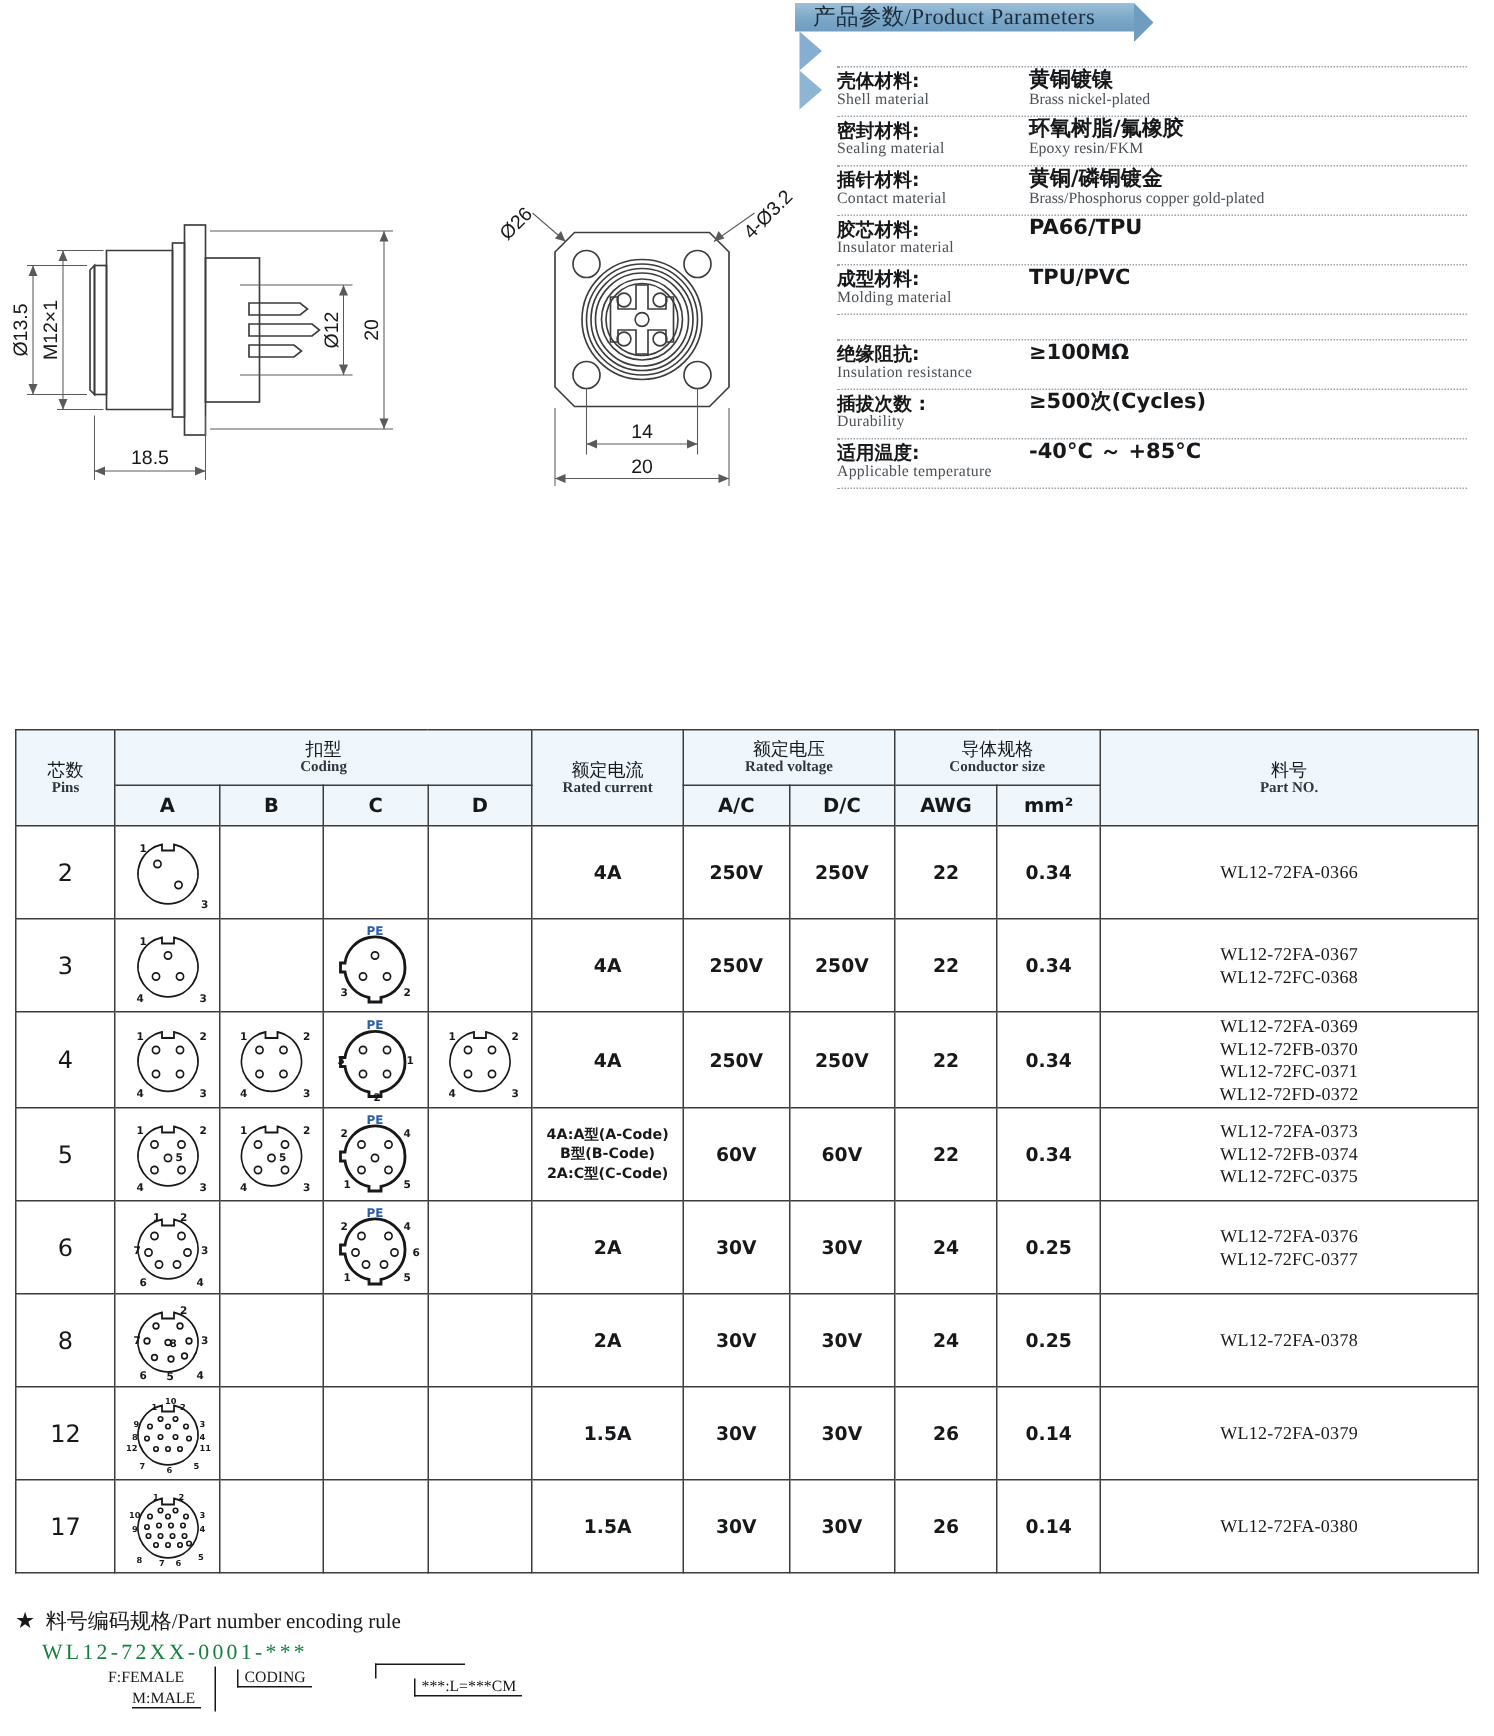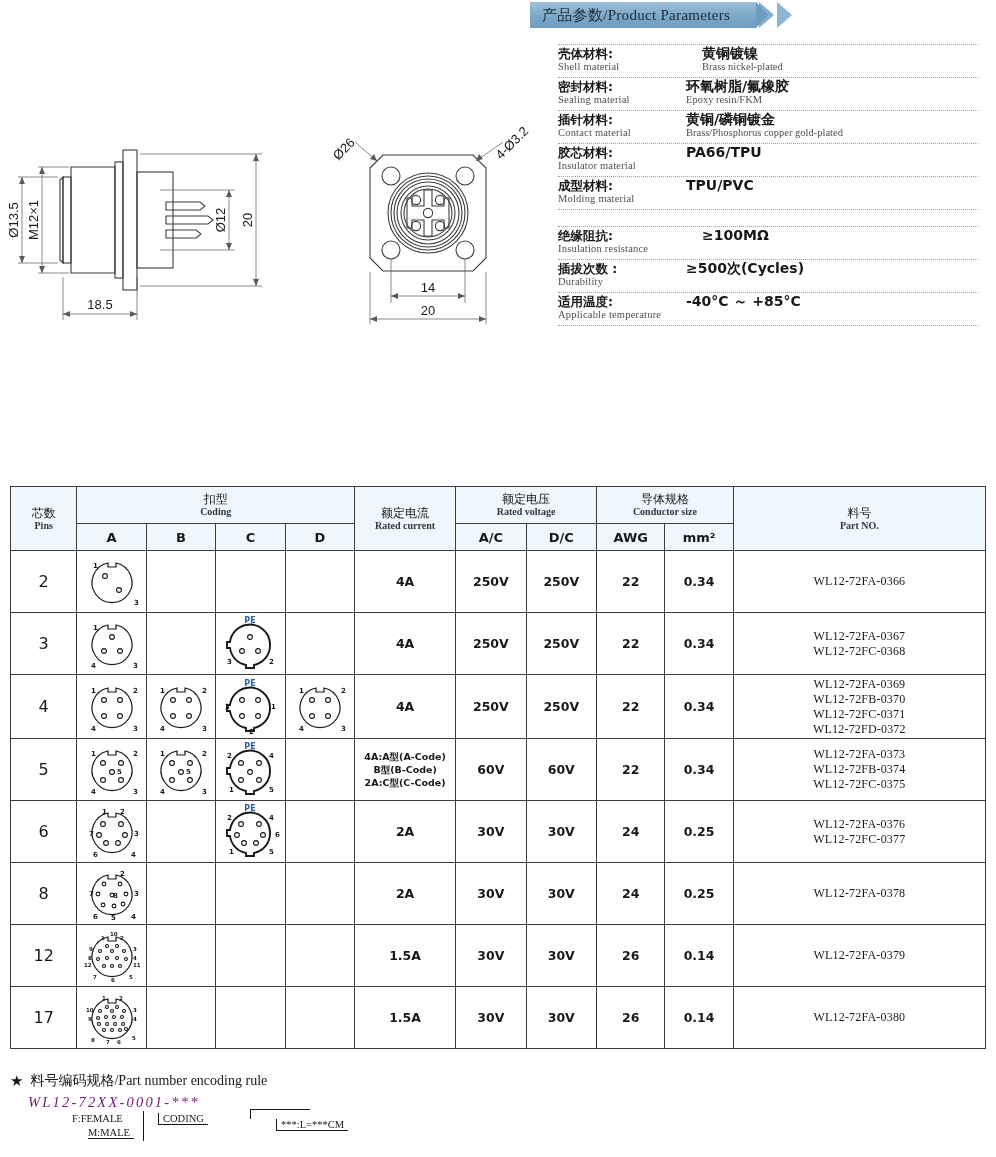--- a/index.html
+++ b/index.html
@@ -4,21 +4,21 @@
 <style>
   html,body{margin:0;padding:0;}
   body{
     width:996px;height:1157px;background:#ffffff;
     font-family:"Liberation Serif", serif;
     color:#1a1a1a;position:relative;overflow:hidden;
   }
   .page{position:relative;width:996px;height:1157px;}
 
   
-  .banner{position:absolute;display:flex;align-items:flex-start;height:26px;}
+  .banner{position:absolute;display:flex;align-items:flex-start;height:26px;flex-direction:column;}
   .banner .bar{
     height:26px;display:flex;align-items:center;
     background:linear-gradient(180deg,#9dc0d9 0%,#7ba7c8 55%,#6f9dc0 100%);
     padding-left:12px;padding-right:26px;position:relative;
   }
   .banner .bar:after{
     content:"";position:absolute;right:-13px;top:0;width:0;height:0;
     border-top:13px solid transparent;border-bottom:13px solid transparent;
     border-left:13px solid #6f9dc0;
   }
@@ -36,21 +36,21 @@
   #banner-electrical{left:12px;top:446px;}
 
   
   #product-params{position:absolute;left:558px;top:44px;width:420px;}
   .pp-group{border-collapse:collapse;width:100%;}
   .pp-row{
     display:flex;align-items:flex-start;
     border-bottom:1px dotted #9aa3ab;padding:1px 0 0 0;
     min-height:31px;
   }
-  .pp-row.first{border-top:1px dotted #9aa3ab;gap:16px;}
+  .pp-row.first{border-top:1px dotted #9aa3ab;}
   .pp-label{width:128px;flex:0 0 128px;}
   .pp-val{flex:1;}
   .cn{font-family:"DejaVu Sans", sans-serif;font-size:12.5px;font-weight:bold;color:#17181a;line-height:15px;}
   .en{font-family:"Liberation Serif", serif;font-size:10.5px;color:#4a5056;line-height:12px;letter-spacing:.2px;}
   .val-cn{font-family:"DejaVu Sans", sans-serif;font-size:14px;font-weight:bold;color:#17181a;line-height:15px;}
   .val-en{font-family:"Liberation Serif", serif;font-size:10.5px;color:#4a5056;line-height:12px;}
   #product-params .spacer{height:16px;}
 
   
   #drawing-side{position:absolute;left:0px;top:120px;}
@@ -72,22 +72,22 @@
   .pn-cell{font-family:"Liberation Serif", serif;font-size:12px;color:#17181a;line-height:15px;letter-spacing:.2px;}
   .cur-multi{font-family:"DejaVu Sans", sans-serif;font-size:9.5px;font-weight:bold;color:#17181a;line-height:13px;}
   .coding-cell{height:100%;}
   .coding-cell svg{display:block;margin:0 auto;}
 
   
   #footer{position:absolute;left:10px;top:1072px;width:500px;}
   .f-title{font-family:"Liberation Serif", serif;font-size:14px;color:#17181a;
      display:flex;align-items:center;gap:7px;}
   .star{font-size:15px;line-height:1;}
-  .f-code{font-family:"Liberation Serif", serif;font-size:14.5px;color:#701a75;
-     letter-spacing:2.2px;margin:4px 0 0 18px;font-style:italic;}
+  .f-code{font-family:"Liberation Serif", serif;font-size:14.5px;color:#15803d;
+     letter-spacing:2.2px;margin:4px 0 0 18px;}
   .f-notes{position:relative;height:46px;margin-left:18px;}
   .f-box{
     font-family:"Liberation Serif", serif;font-size:10.5px;color:#17181a;
     position:absolute;white-space:nowrap;
   }
 </style>
 </head>
 <body>
 
 <div class="page">

